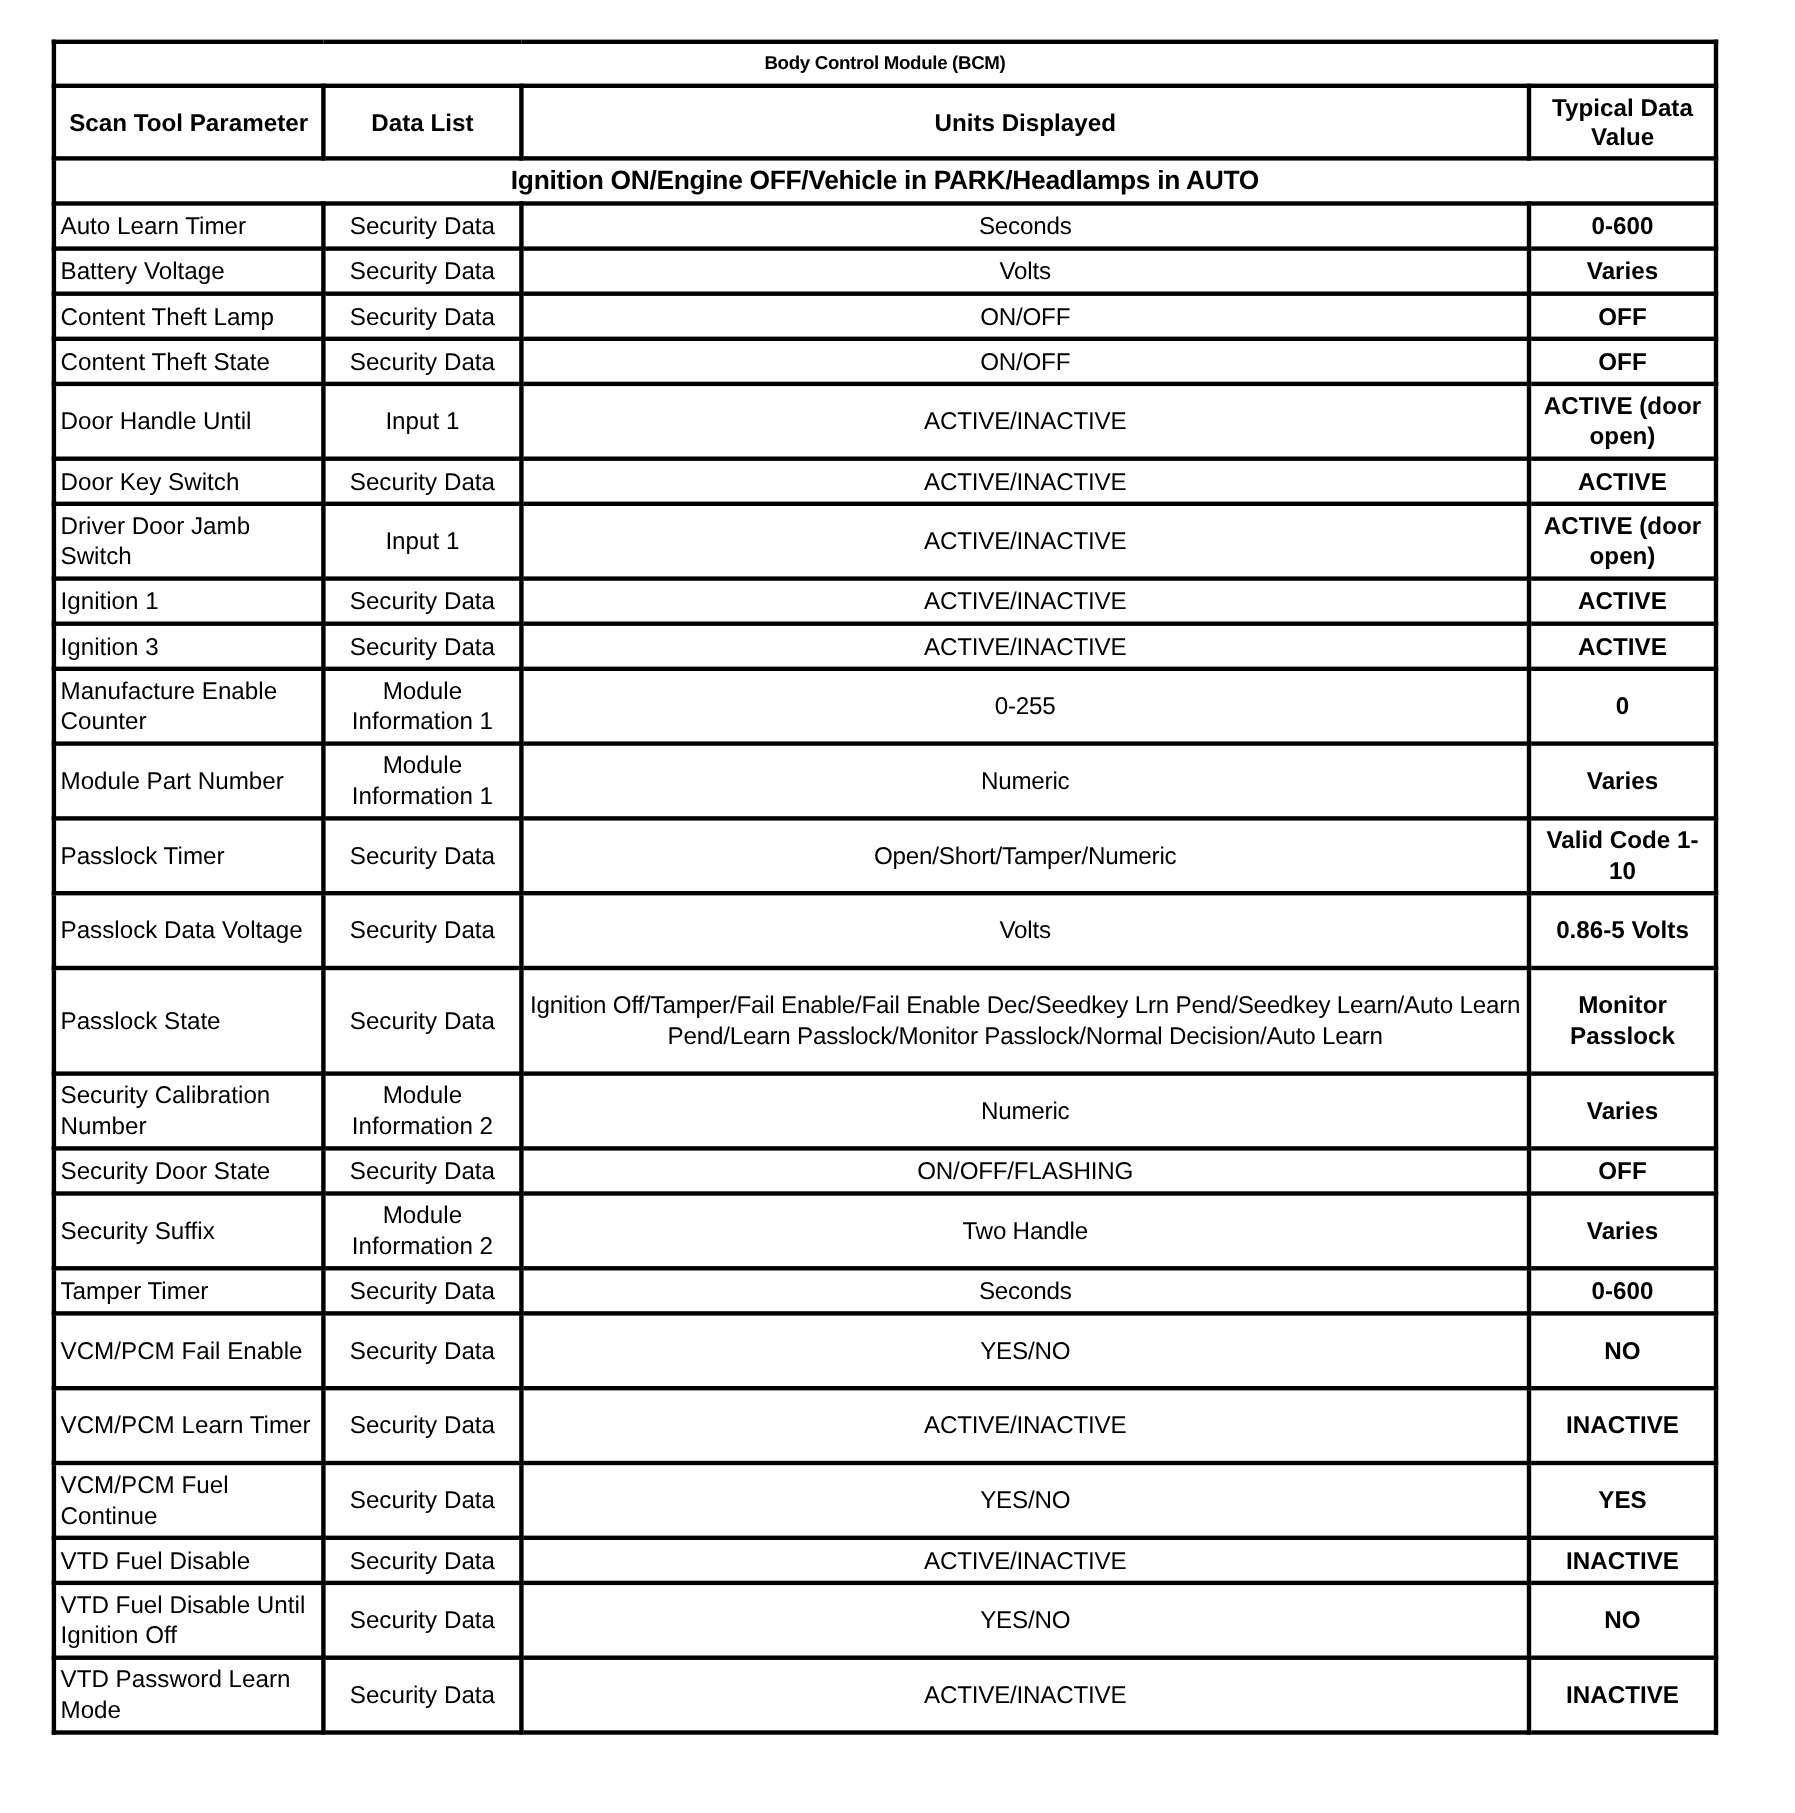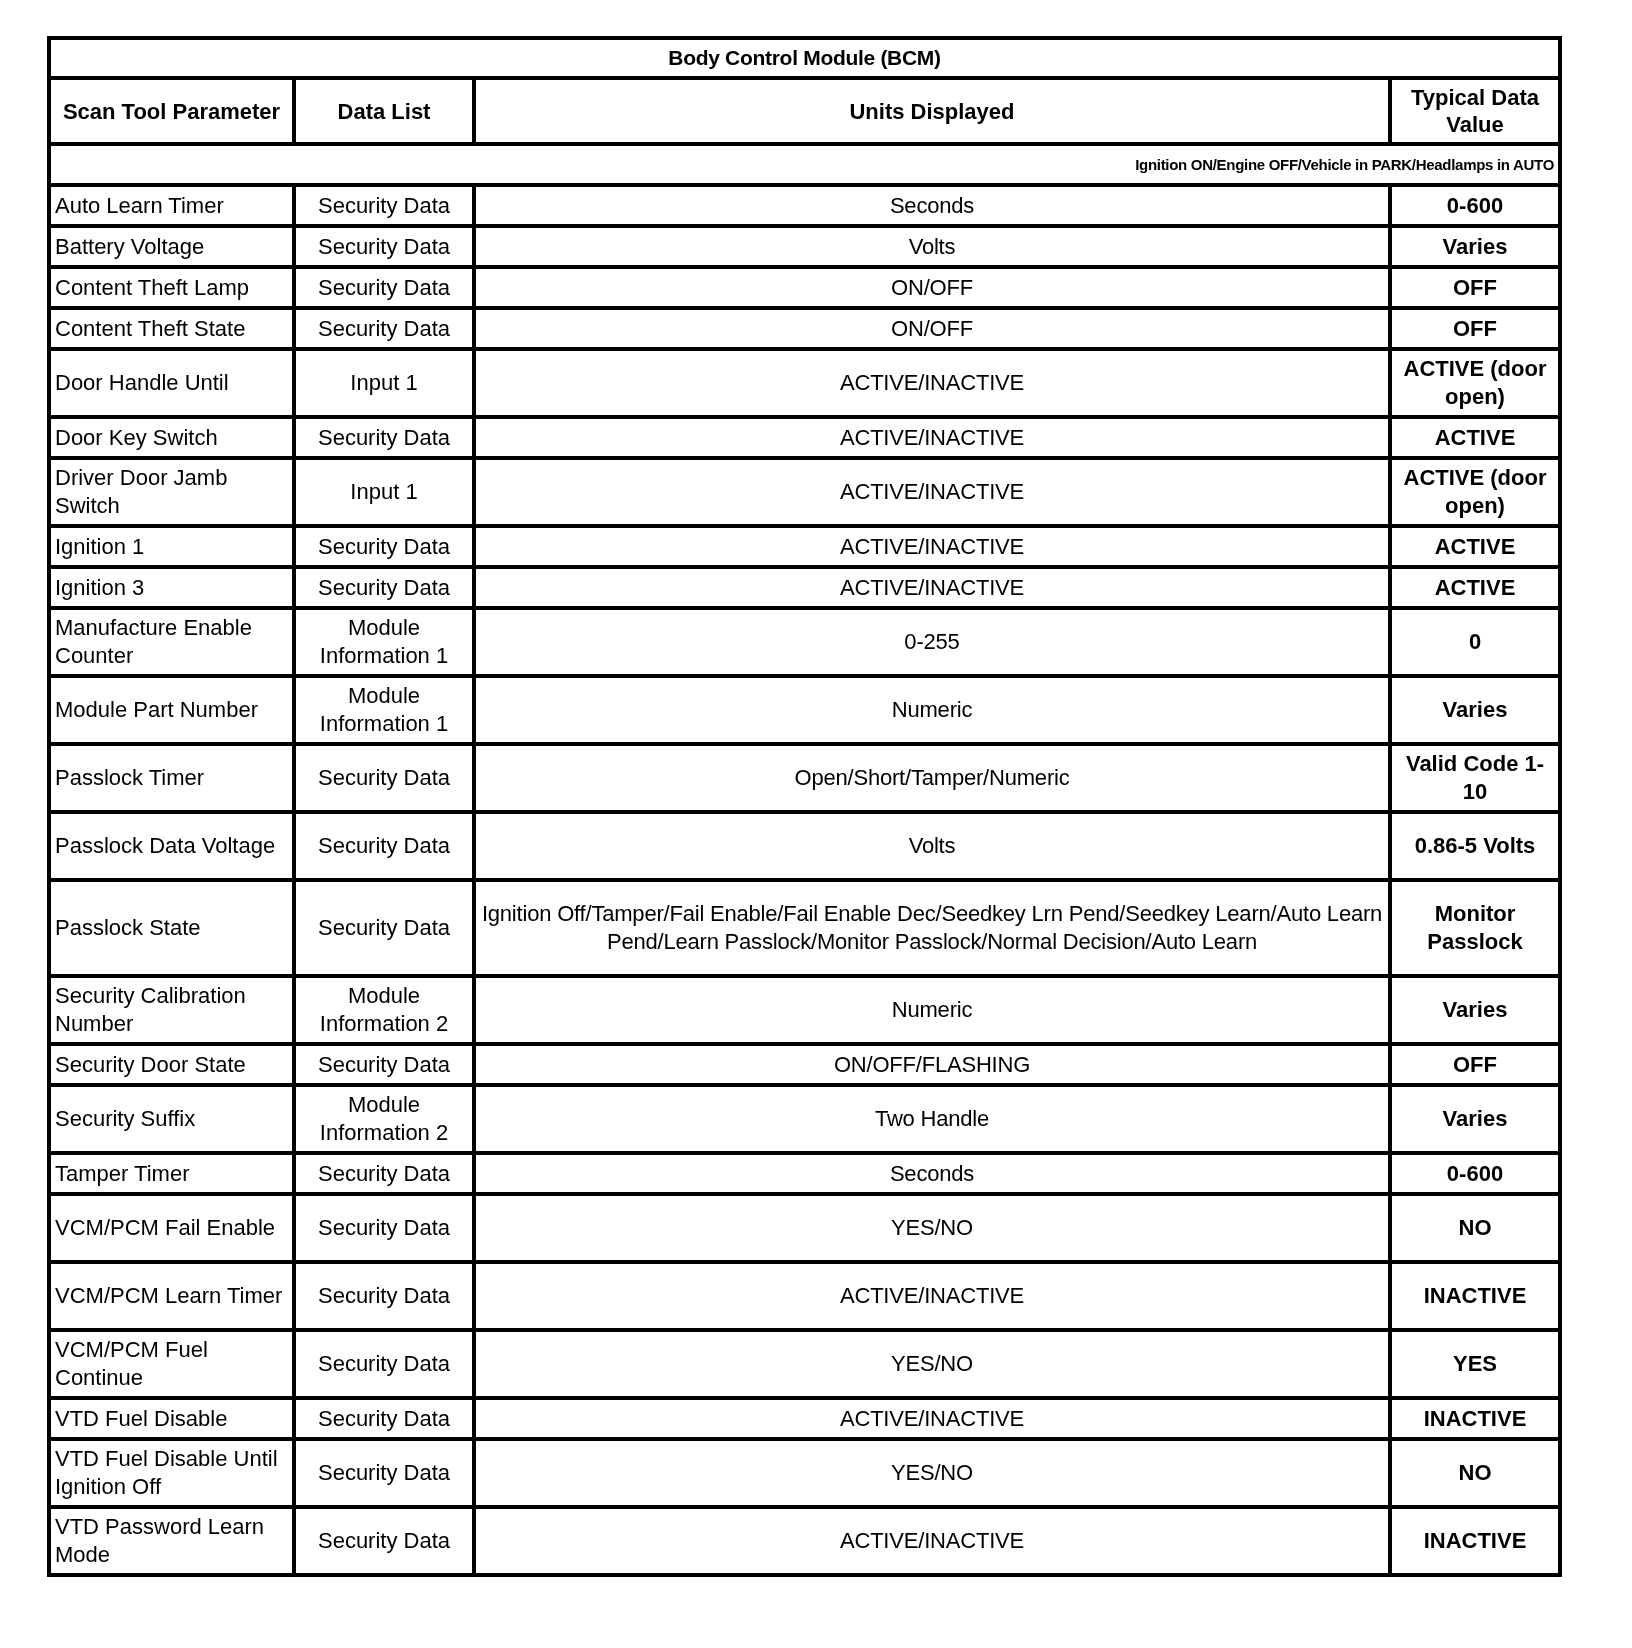--- a/index.html
+++ b/index.html
@@ -32,23 +32,23 @@
       overflow: hidden;
     }
     table.bcm th {
       font-weight: bold;
       text-align: center;
     }
     col.c1 { width: 245px; }
     col.c2 { width: 180px; }
     col.c3 { width: 916px; }
     col.c4 { width: 170px; }
-    tr.title-row th { height: 36px; font-size: 21px; letter-spacing: -0.3px; }
+    tr.title-row th { height: 36px; font-size: 17px; letter-spacing: -0.3px; }
     tr.header-row th { height: 62px; font-size: 22px; line-height: 27px; }
-    tr.section-row th { height: 37px; font-size: 15px; letter-spacing: -0.3px; text-align: right; }
+    tr.section-row th { height: 37px; font-size: 24px; letter-spacing: -0.3px; }
     tr.r1 td { height: 37px; margin-left: 48px; }
     tr.r2 td { height: 64px; }
     tr.r3 td { height: 92px; }
     td.param { text-align: left; padding-left: 4px; }
     td.datalist { text-align: center; }
     td.units { text-align: center; font-size: 22px; letter-spacing: -0.2px; }
     td.typical { text-align: center; padding: 0 2px; font-weight: bold; }
   </style>
 </head>
 <body>

